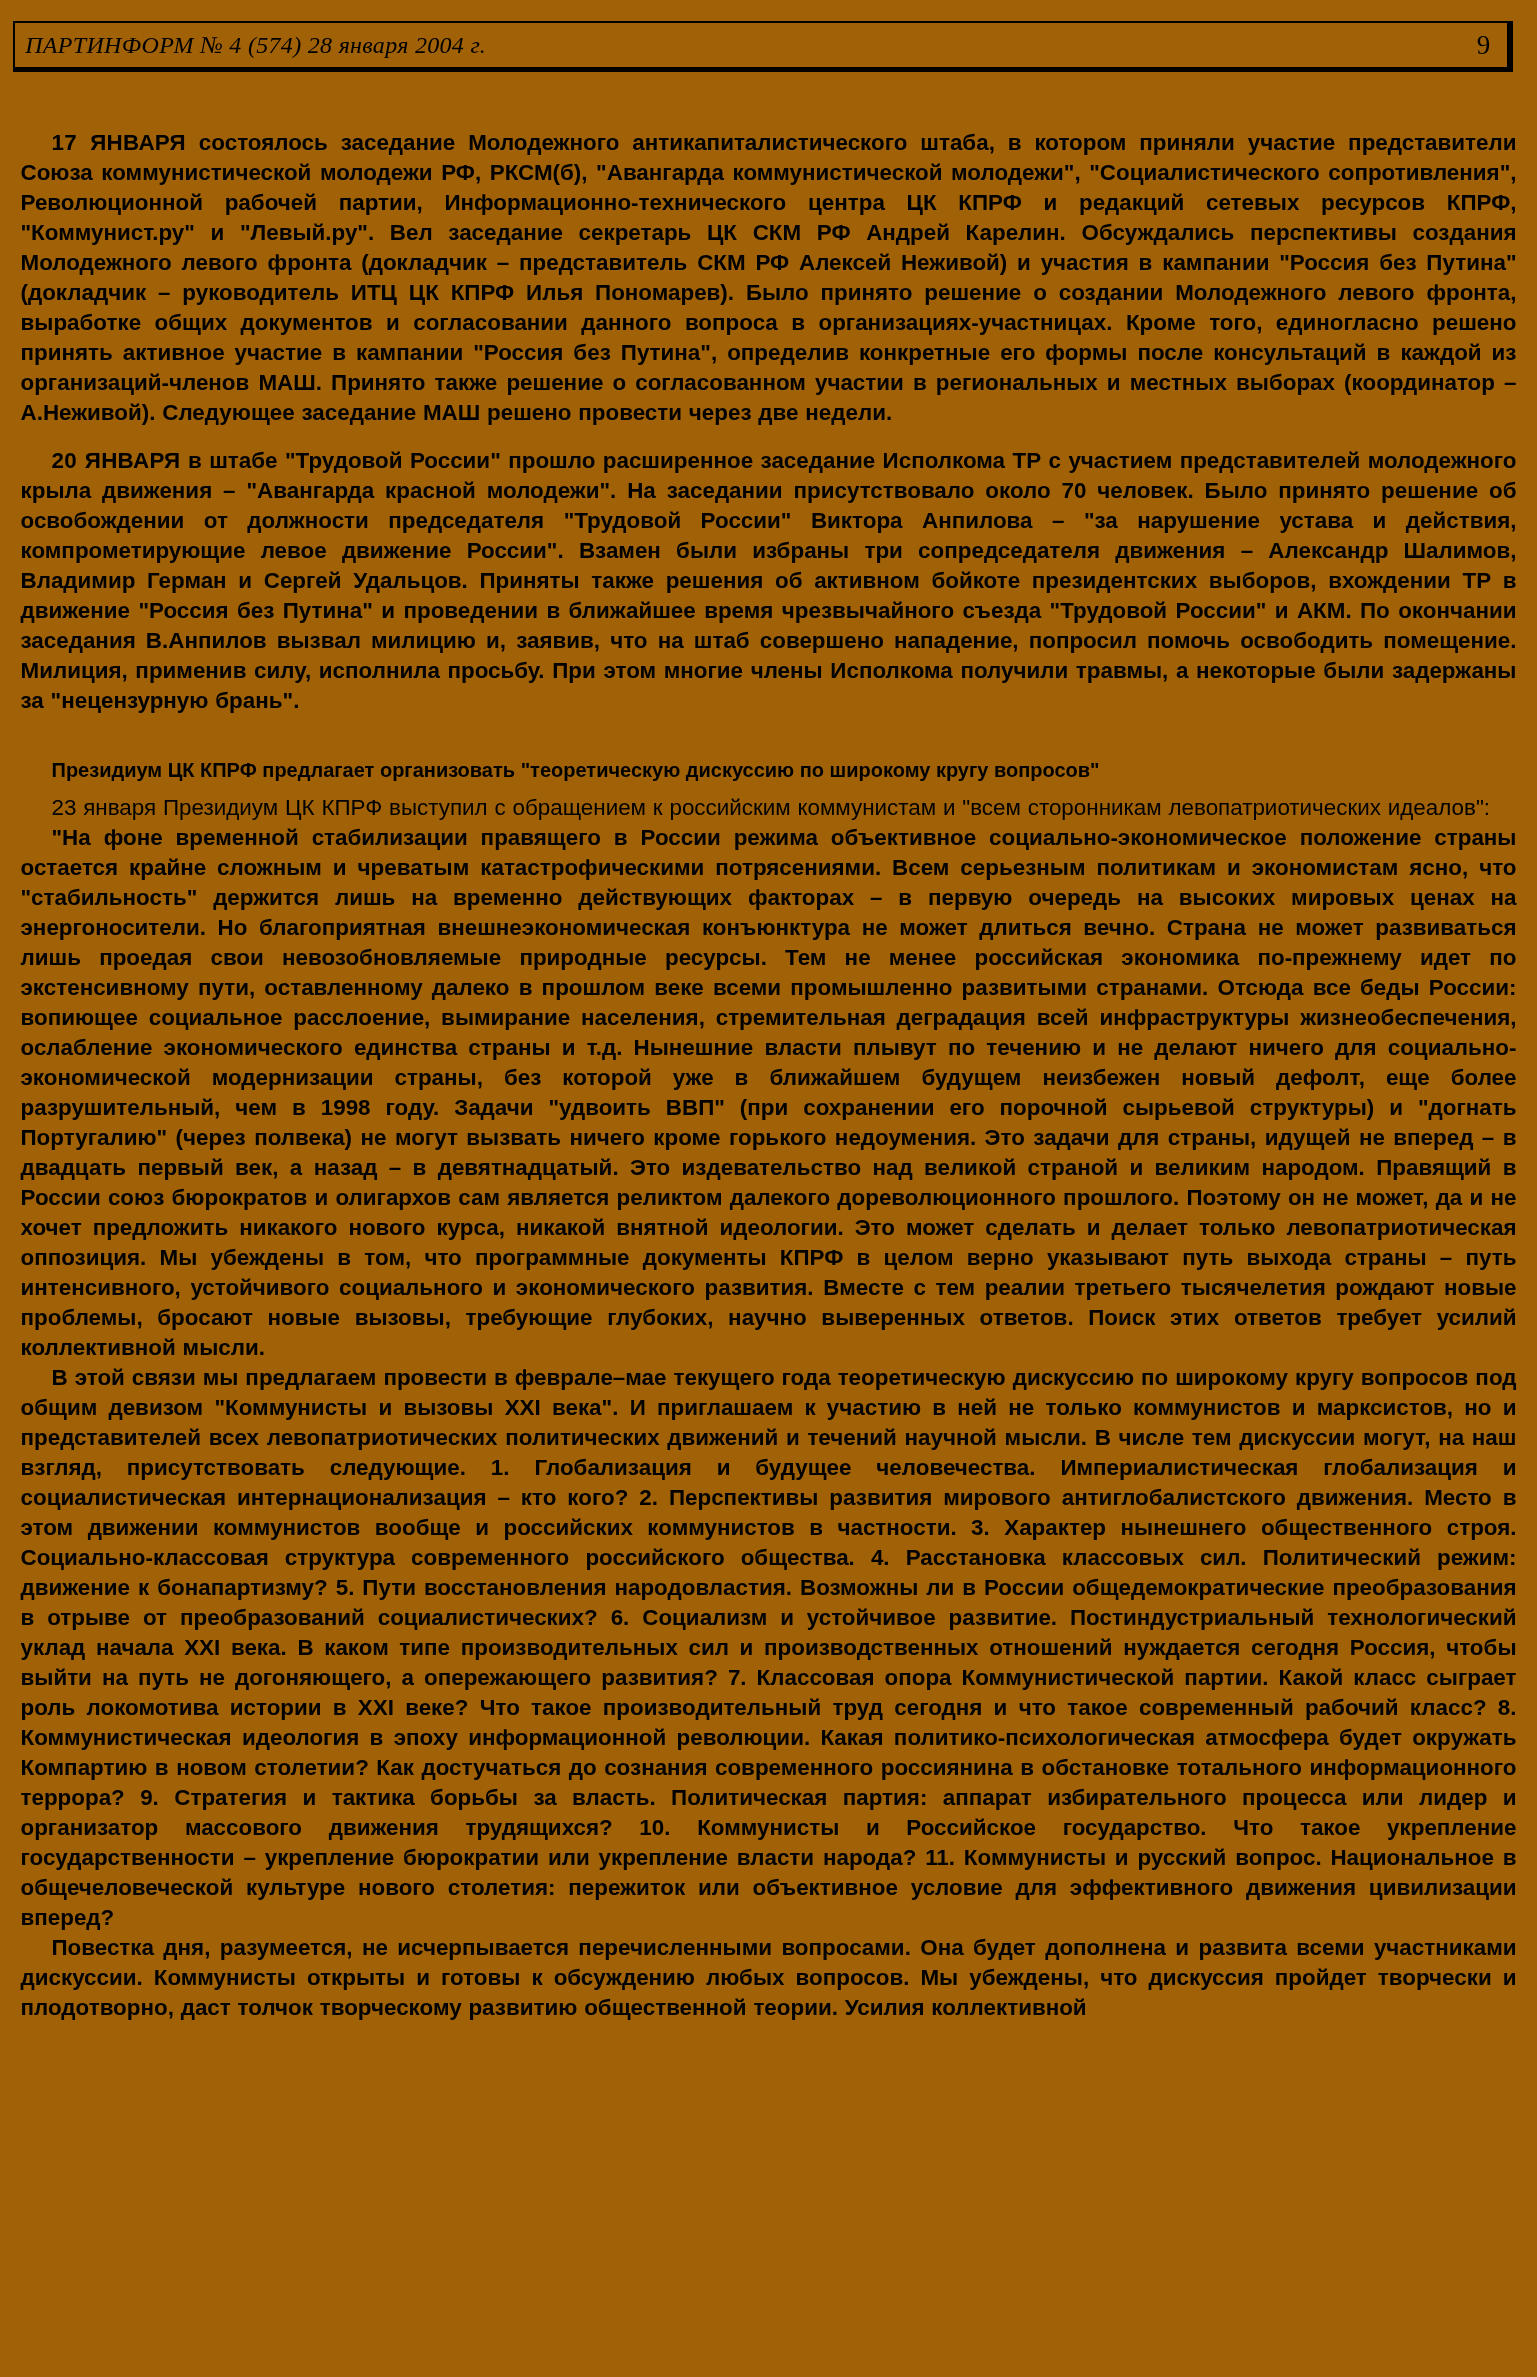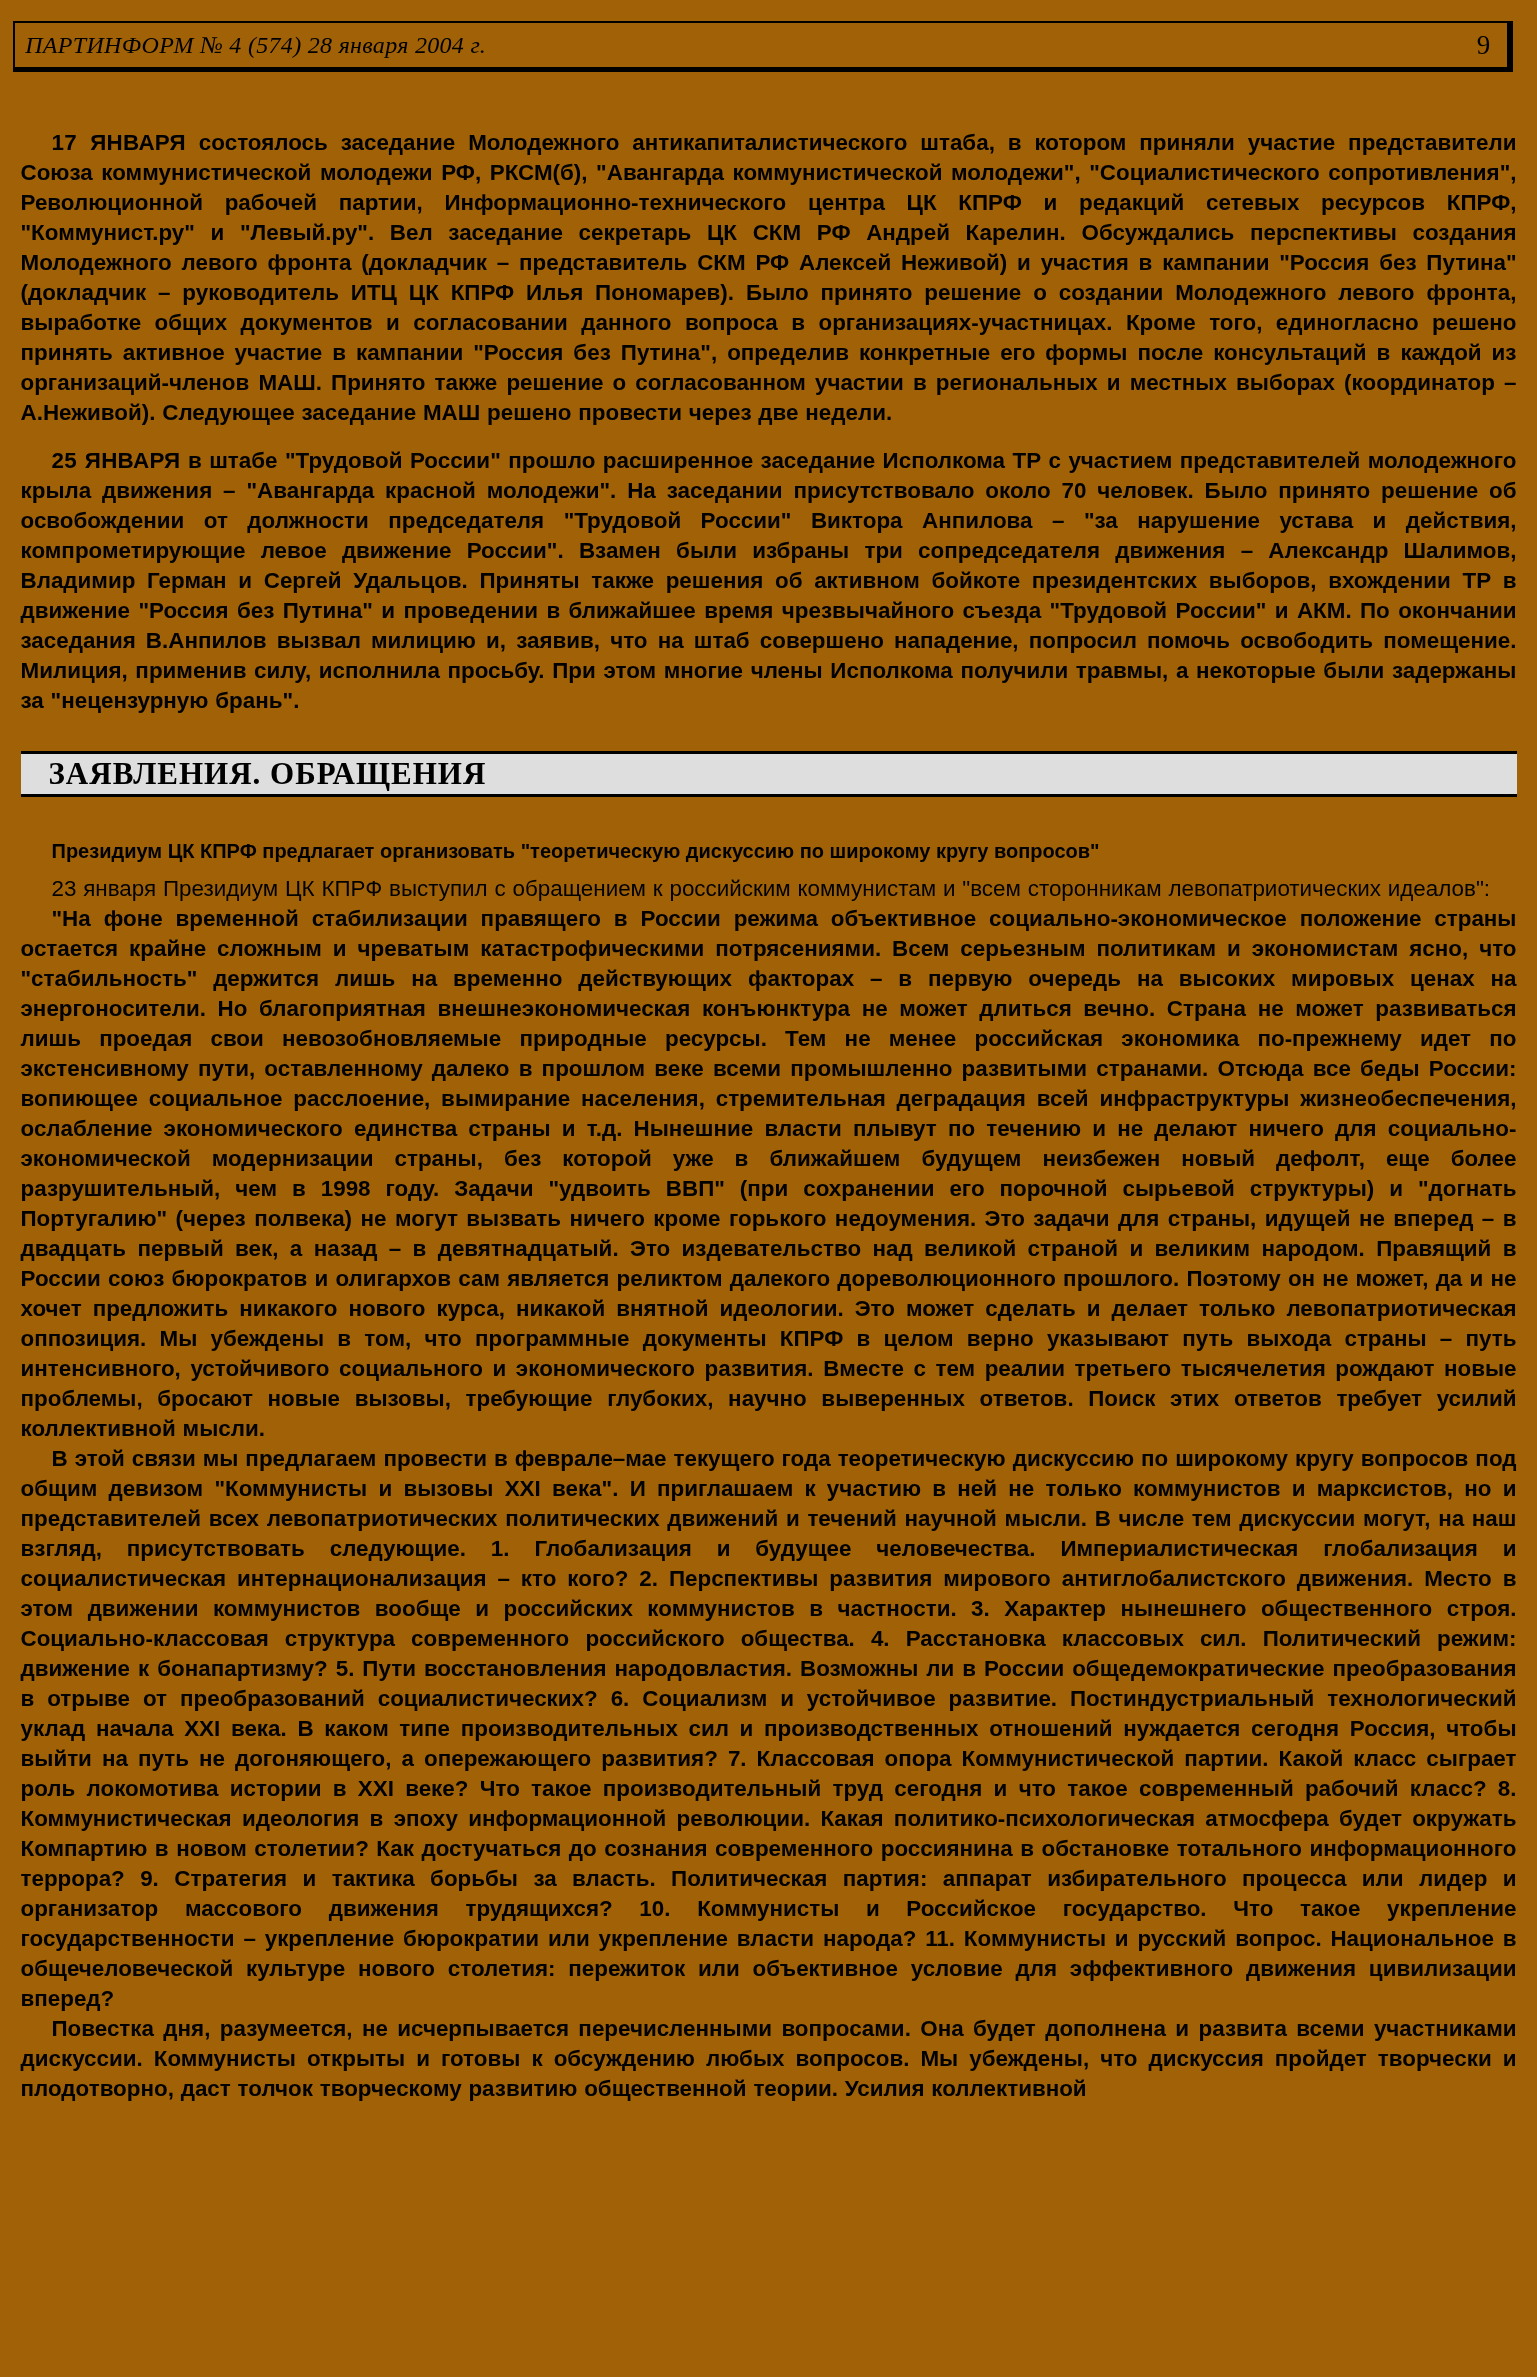--- a/index.html
+++ b/index.html
@@ -88,27 +88,24 @@
   </div>
 
   <div class="content">
 
     <p class="body first-news">
       <b class="news-date">17 ЯНВАРЯ</b>
       <span>состоялось заседание Молодежного антикапиталистического штаба, в котором приняли участие представители Союза коммунистической молодежи РФ, РКСМ(б), "Авангарда коммунистической молодежи", "Социалистического сопротивления", Революционной рабочей партии, Информационно-технического центра ЦК КПРФ и редакций сетевых ресурсов КПРФ, "Коммунист.ру" и "Левый.ру". Вел заседание секретарь ЦК СКМ РФ Андрей Карелин. Обсуждались перспективы создания Молодежного левого фронта (докладчик – представитель СКМ РФ Алексей Неживой) и участия в кампании "Россия без Путина" (докладчик – руководитель ИТЦ ЦК КПРФ Илья Пономарев). Было принято решение о создании Молодежного левого фронта, выработке общих документов и согласовании данного вопроса в организациях-участницах. Кроме того, единогласно решено принять активное участие в кампании "Россия без Путина", определив конкретные его формы после консультаций в каждой из организаций-членов МАШ. Принято также решение о согласованном участии в региональных и местных выборах (координатор – А.Неживой). Следующее заседание МАШ решено провести через две недели.</span>
     </p>
 
     <p class="body second-news">
-      <b class="news-date">25 ЯНВАРЯ</b>
+      <b class="news-date">20 ЯНВАРЯ</b>
       <span>в штабе "Трудовой России" прошло расширенное заседание Исполкома ТР с участием представителей молодежного крыла движения – "Авангарда красной молодежи". На заседании присутствовало около 70 человек. Было принято решение об освобождении от должности председателя "Трудовой России" Виктора Анпилова – "за нарушение устава и действия, компрометирующие левое движение России". Взамен были избраны три сопредседателя движения – Александр Шалимов, Владимир Герман и Сергей Удальцов. Приняты также решения об активном бойкоте президентских выборов, вхождении ТР в движение "Россия без Путина" и проведении в ближайшее время чрезвычайного съезда "Трудовой России" и АКМ. По окончании заседания В.Анпилов вызвал милицию и, заявив, что на штаб совершено нападение, попросил помочь освободить помещение. Милиция, применив силу, исполнила просьбу. При этом многие члены Исполкома получили травмы, а некоторые были задержаны за "нецензурную брань".</span>
     </p>
 
-    <div class="section-bar">
-      <span>ЗАЯВЛЕНИЯ. ОБРАЩЕНИЯ</span>
-    </div>
 
     <h2 class="article-title">Президиум ЦК КПРФ предлагает организовать "теоретическую дискуссию по широкому кругу вопросов"</h2>
 
     <p class="body lead">23 января Президиум ЦК КПРФ выступил с обращением к российским коммунистам и "всем сторонникам левопатриотических идеалов":</p>
 
     <p class="body">"На фоне временной стабилизации правящего в России режима объективное социально-экономическое положение страны остается крайне сложным и чреватым катастрофическими потрясениями. Всем серьезным политикам и экономистам ясно, что "стабильность" держится лишь на временно действующих факторах – в первую очередь на высоких мировых ценах на энергоносители. Но благоприятная внешнеэкономическая конъюнктура не может длиться вечно. Страна не может развиваться лишь проедая свои невозобновляемые природные ресурсы. Тем не менее российская экономика по-прежнему идет по экстенсивному пути, оставленному далеко в прошлом веке всеми промышленно развитыми странами. Отсюда все беды России: вопиющее социальное расслоение, вымирание населения, стремительная деградация всей инфраструктуры жизнеобеспечения, ослабление экономического единства страны и т.д. Нынешние власти плывут по течению и не делают ничего для социально-экономической модернизации страны, без которой уже в ближайшем будущем неизбежен новый дефолт, еще более разрушительный, чем в 1998 году. Задачи "удвоить ВВП" (при сохранении его порочной сырьевой структуры) и "догнать Португалию" (через полвека) не могут вызвать ничего кроме горького недоумения. Это задачи для страны, идущей не вперед – в двадцать первый век, а назад – в девятнадцатый. Это издевательство над великой страной и великим народом. Правящий в России союз бюрократов и олигархов сам является реликтом далекого дореволюционного прошлого. Поэтому он не может, да и не хочет предложить никакого нового курса, никакой внятной идеологии. Это может сделать и делает только левопатриотическая оппозиция. Мы убеждены в том, что программные документы КПРФ в целом верно указывают путь выхода страны – путь интенсивного, устойчивого социального и экономического развития. Вместе с тем реалии третьего тысячелетия рождают новые проблемы, бросают новые вызовы, требующие глубоких, научно выверенных ответов. Поиск этих ответов требует усилий коллективной мысли.</p>
 
     <p class="body">В этой связи мы предлагаем провести в феврале–мае текущего года теоретическую дискуссию по широкому кругу вопросов под общим девизом "Коммунисты и вызовы XXI века". И приглашаем к участию в ней не только коммунистов и марксистов, но и представителей всех левопатриотических политических движений и течений научной мысли. В числе тем дискуссии могут, на наш взгляд, присутствовать следующие. 1. Глобализация и будущее человечества. Империалистическая глобализация и социалистическая интернационализация – кто кого? 2. Перспективы развития мирового антиглобалистского движения. Место в этом движении коммунистов вообще и российских коммунистов в частности. 3. Характер нынешнего общественного строя. Социально-классовая структура современного российского общества. 4. Расстановка классовых сил. Политический режим: движение к бонапартизму? 5. Пути восстановления народовластия. Возможны ли в России общедемократические преобразования в отрыве от преобразований социалистических? 6. Социализм и устойчивое развитие. Постиндустриальный технологический уклад начала XXI века. В каком типе производительных сил и производственных отношений нуждается сегодня Россия, чтобы выйти на путь не догоняющего, а опережающего развития? 7. Классовая опора Коммунистической партии. Какой класс сыграет роль локомотива истории в XXI веке? Что такое производительный труд сегодня и что такое современный рабочий класс? 8. Коммунистическая идеология в эпоху информационной революции. Какая политико-психологическая атмосфера будет окружать Компартию в новом столетии? Как достучаться до сознания современного россиянина в обстановке тотального информационного террора? 9. Стратегия и тактика борьбы за власть. Политическая партия: аппарат избирательного процесса или лидер и организатор массового движения трудящихся? 10. Коммунисты и Российское государство. Что такое укрепление государственности – укрепление бюрократии или укрепление власти народа? 11. Коммунисты и русский вопрос. Национальное в общечеловеческой культуре нового столетия: пережиток или объективное условие для эффективного движения цивилизации вперед?</p>
 
     <p class="body">Повестка дня, разумеется, не исчерпывается перечисленными вопросами. Она будет дополнена и развита всеми участниками дискуссии. Коммунисты открыты и готовы к обсуждению любых вопросов. Мы убеждены, что дискуссия пройдет творчески и плодотворно, даст толчок творческому развитию общественной теории. Усилия коллективной</p>

